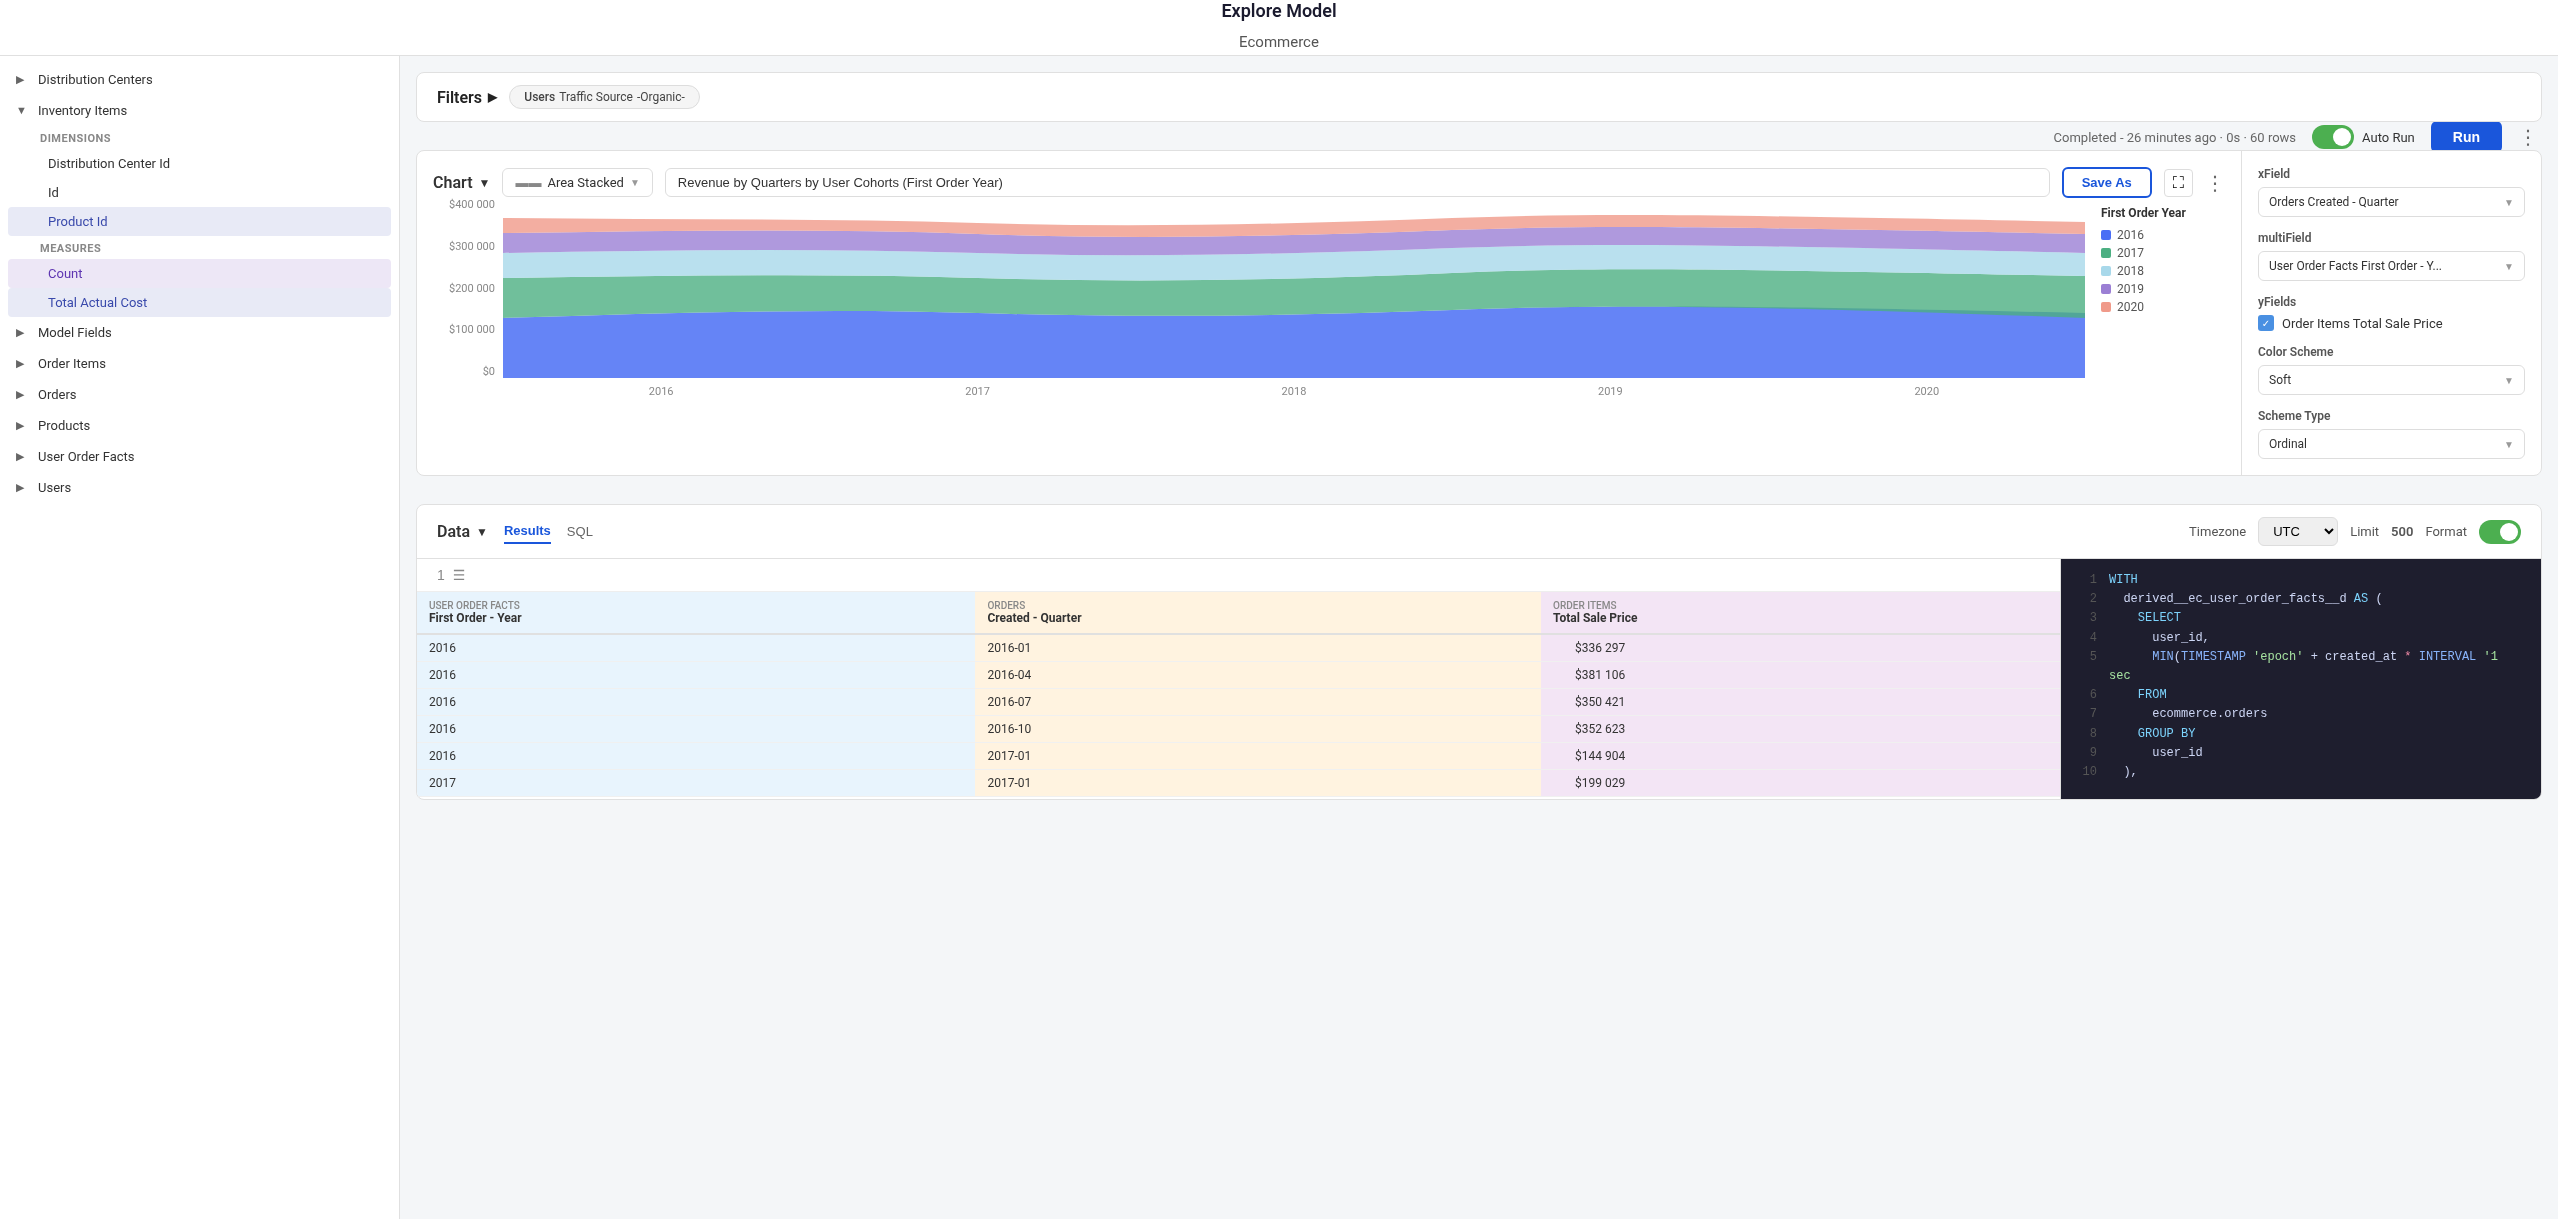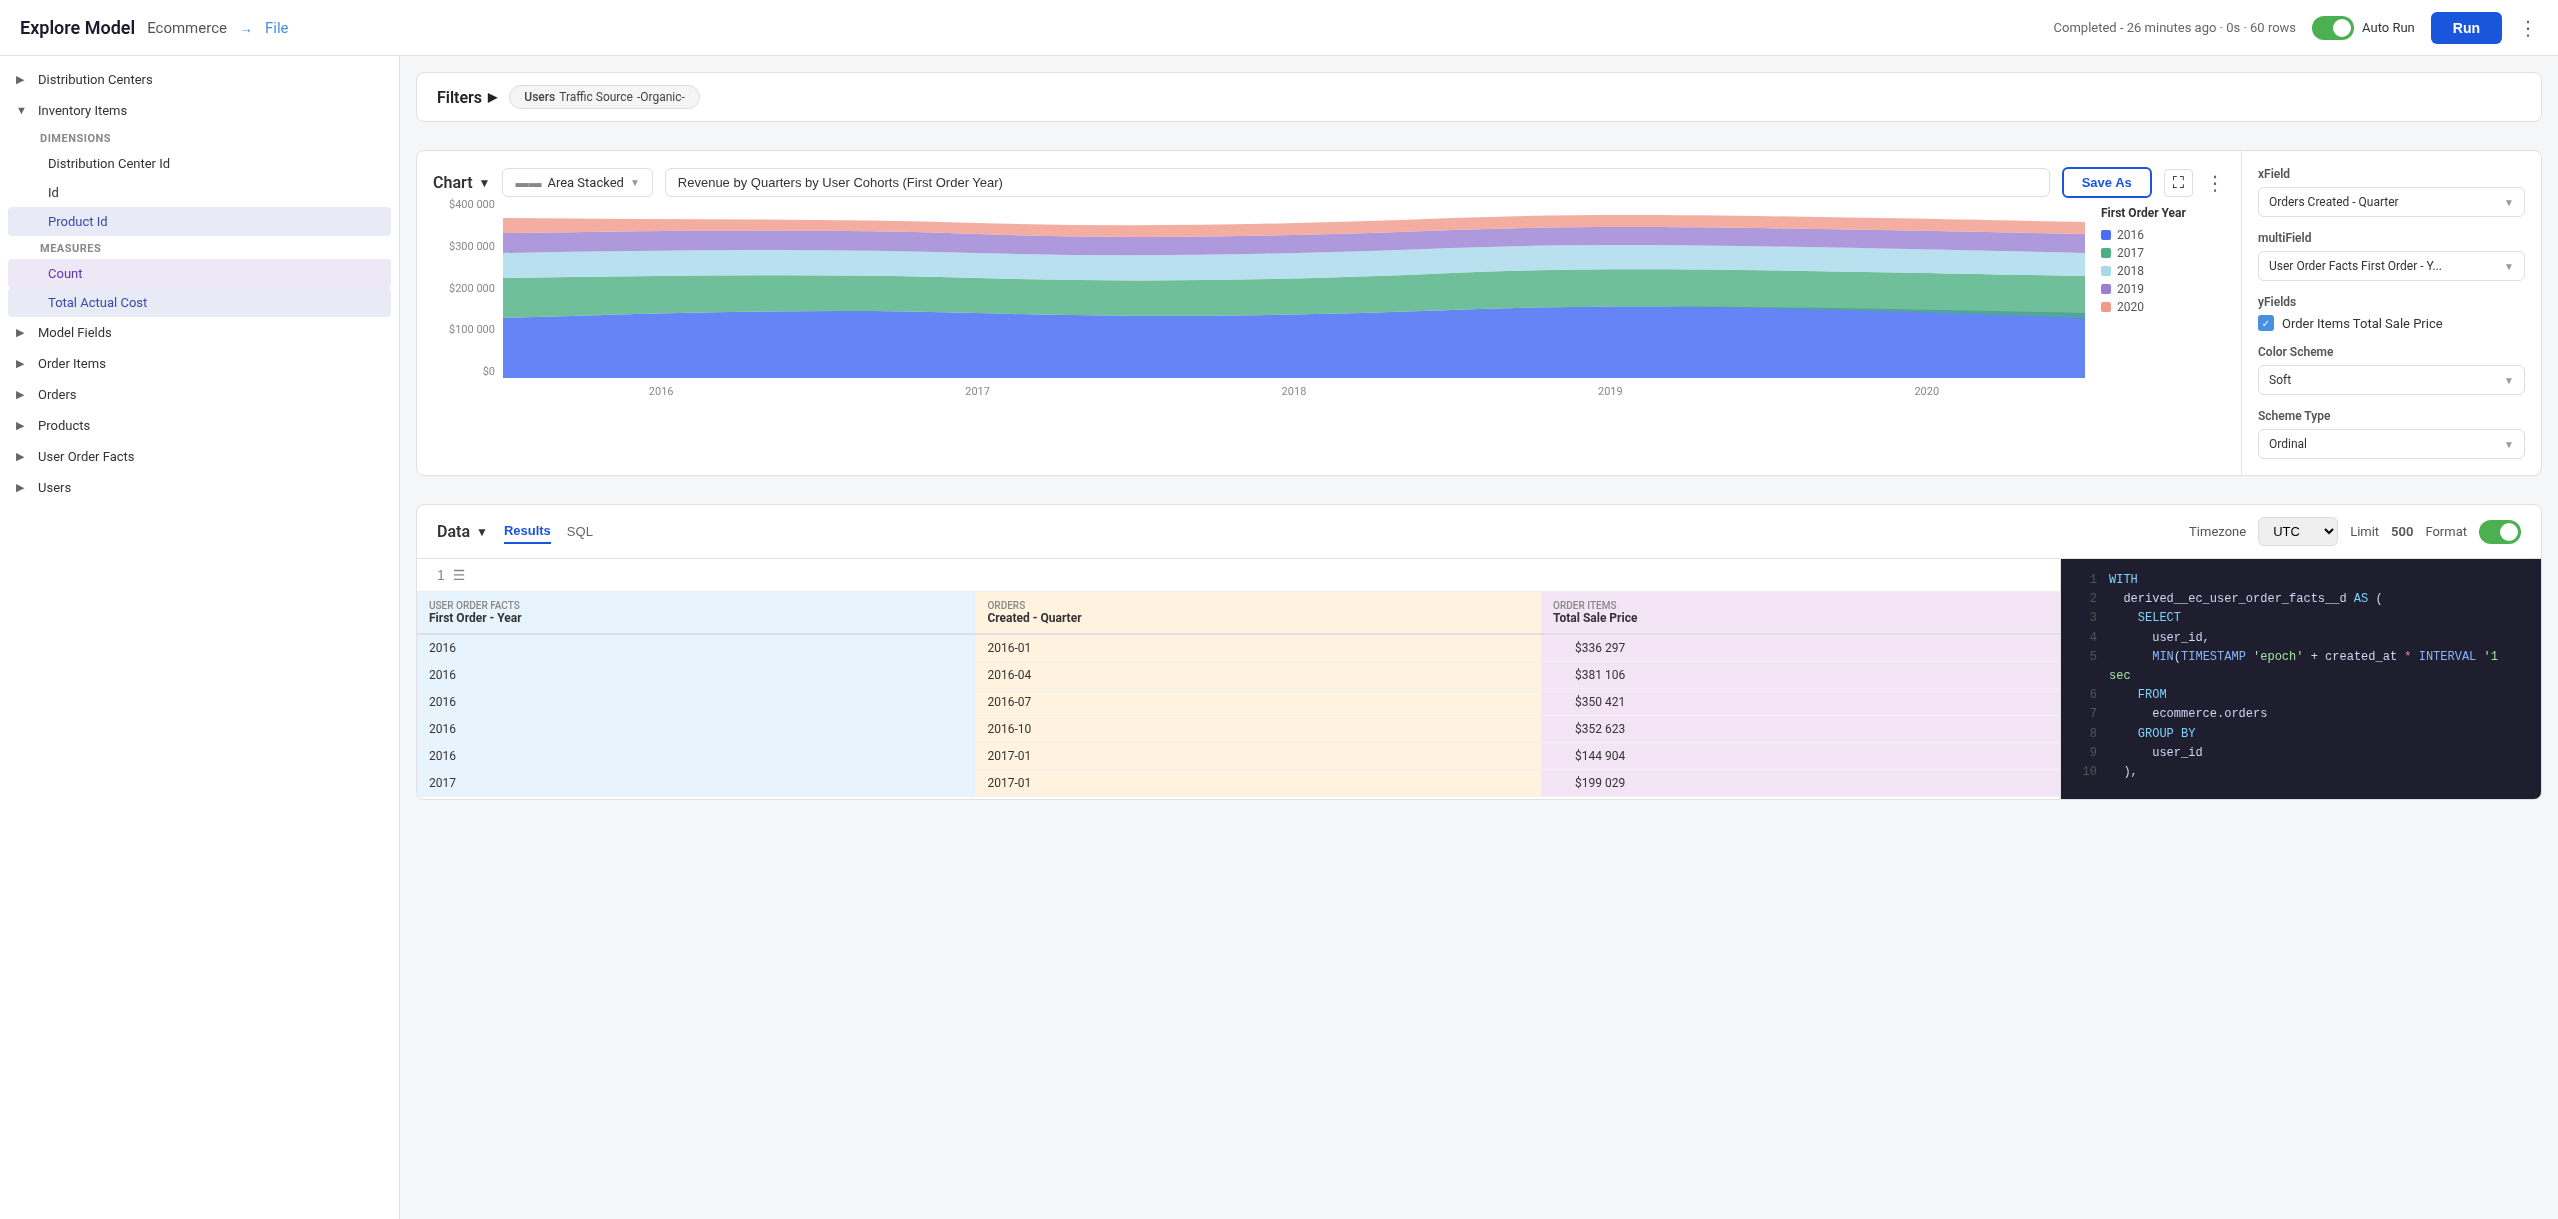--- a/index.html
+++ b/index.html
@@ -1,21 +1,21 @@
 <!DOCTYPE html>
 <html><head>
   <meta charset="utf-8">
   <style>
     * { box-sizing: border-box; margin: 0; padding: 0; }
     body { font-family: -apple-system, BlinkMacSystemFont, 'Segoe UI', Roboto, sans-serif; background: #f4f6f8; font-size: 13px; color: #333; }
 
     
     .header {
       display: flex; align-items: center; background: white; padding: 0 20px;
-      height: 56px; border-bottom: 1px solid #e0e0e0; gap: 12px;
+      height: 56px; border-bottom: 1px solid #e0e0e0; gap: 12px; flex-direction: column;
     }
     .header-title { font-size: 18px; font-weight: 600; color: #1a1a2e; }
     .header-subtitle { font-size: 15px; color: #555; }
     .header-arrow { color: #4a90e2; font-size: 14px; }
     .header-link { color: #4a90e2; font-size: 15px; text-decoration: none; }
     .header-right { margin-left: auto; display: flex; align-items: center; gap: 16px; }
     .header-status { font-size: 13px; color: #666; }
     .toggle-container { display: flex; align-items: center; gap: 8px; }
     .toggle { width: 42px; height: 24px; background: #4CAF50; border-radius: 12px; position: relative; cursor: pointer; }
     .toggle::after { content: ''; position: absolute; width: 18px; height: 18px; background: white; border-radius: 50%; top: 3px; right: 3px; }

